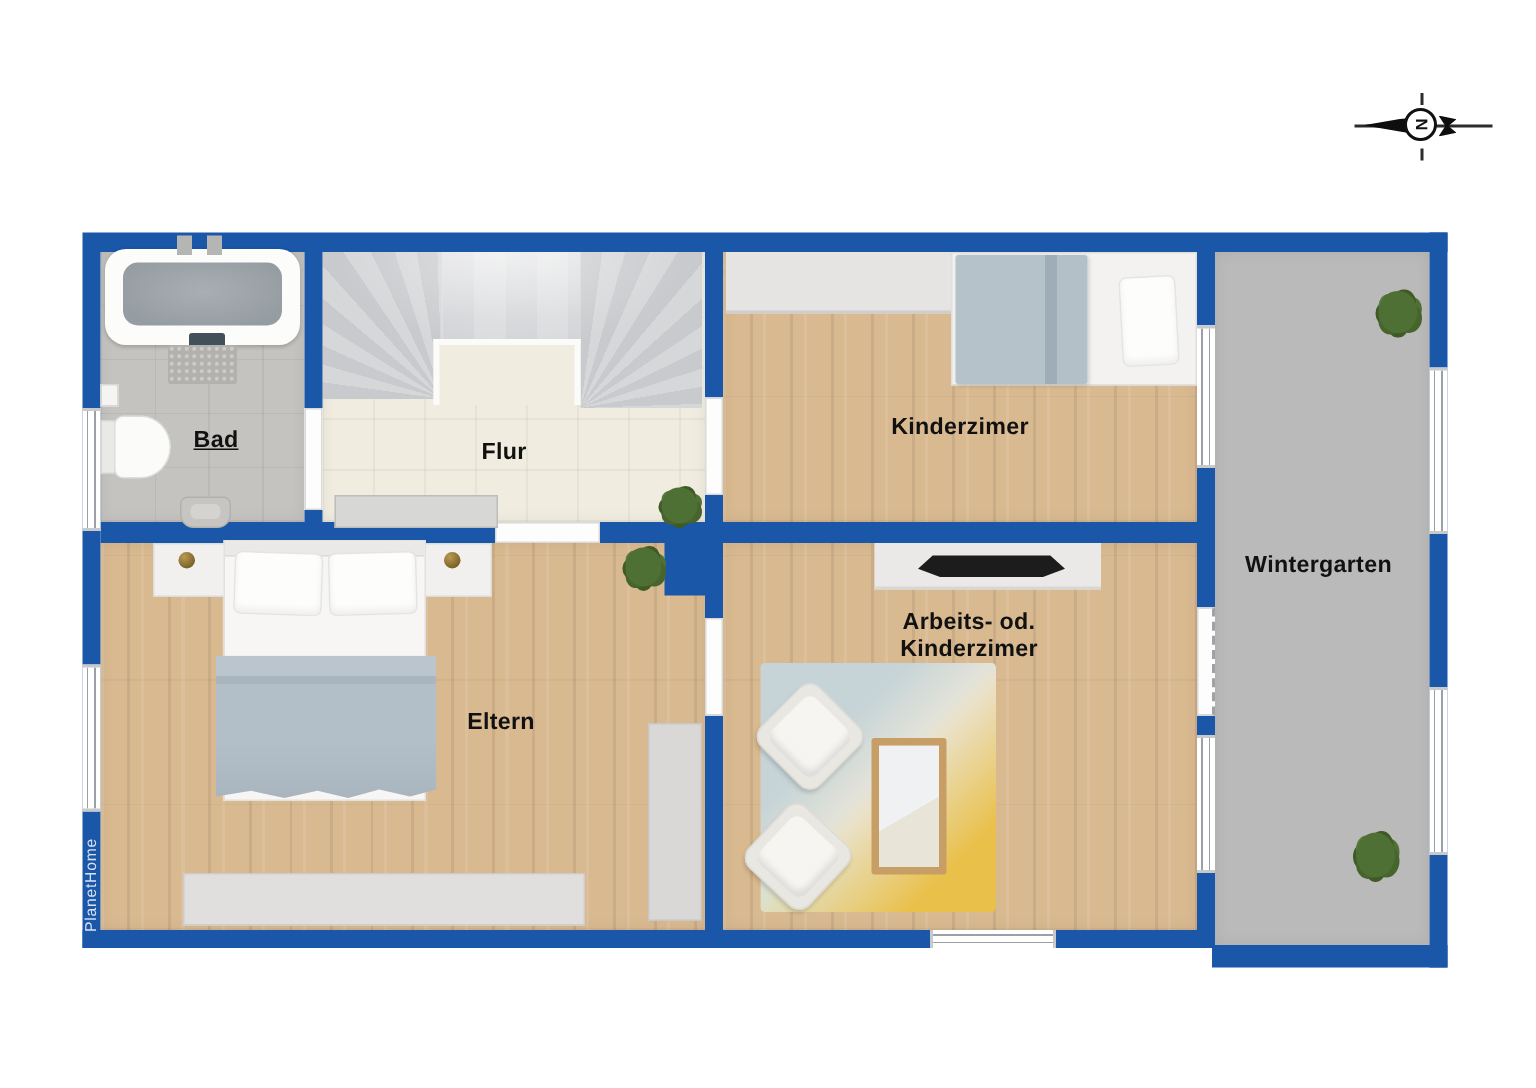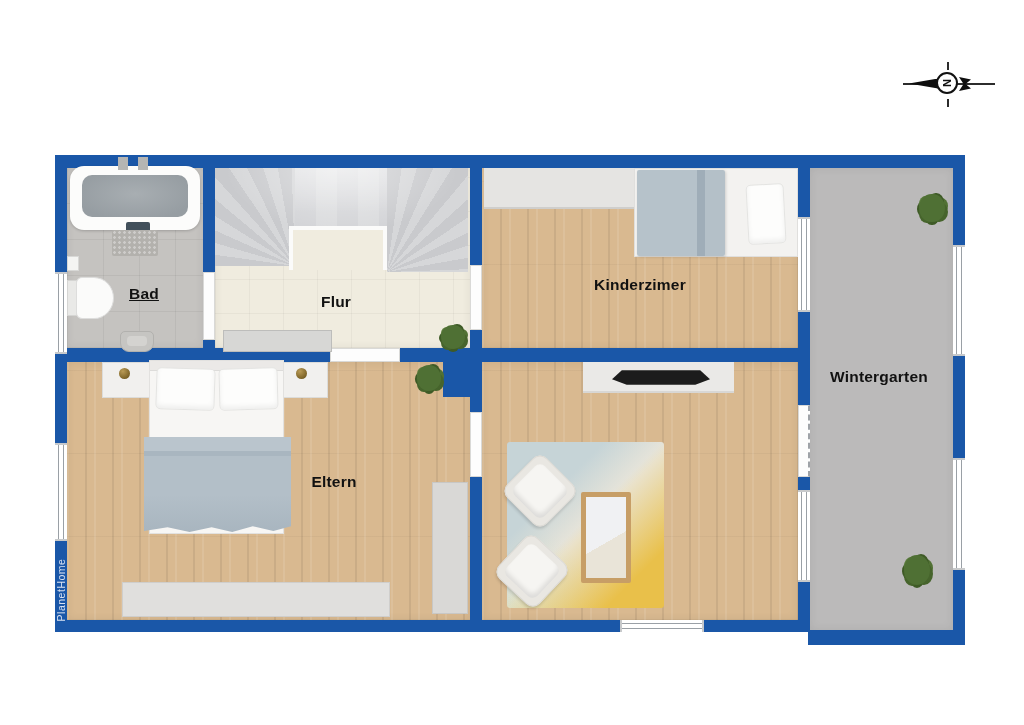--- a/index.html
+++ b/index.html
@@ -155,20 +155,24 @@
       var(--rug_base,#eae6da);"></div>
   <div class="furn" style="left:581px;top:492px;width:50px;height:91px;border:5px solid #c79e66;border-radius:2px;background:linear-gradient(150deg,#f0f1f3 0 55%,#e9e4d8 55%);"></div>
   <div class="chair" style="left:512px;top:463px;transform:rotate(45deg);"></div>
   <div class="chair" style="left:504px;top:543px;transform:rotate(43deg);"></div>
 
   <div class="room-label" style="left:144px;top:294px;text-decoration:underline;">Bad</div>
   <div class="room-label" style="left:336px;top:302px;">Flur</div>
   <div class="room-label" style="left:640px;top:285px;">Kinderzimer</div>
   <div class="room-label" style="left:879px;top:377px;">Wintergarten</div>
   <div class="room-label" style="left:334px;top:482px;">Eltern</div>
+  <div class="room-label" style="left:646px;top:424px;text-align:center;">
+    <div>Arbeits- od.</div>
+    <div>Kinderzimer</div>
+  </div>
 
   <div class="watermark" style="left:61px;top:590px;">PlanetHome</div>
 
   <div class="abs" style="left:903px;top:62px;width:92px;height:46px;">
     <div class="compass-line" style="left:0;top:21px;width:92px;height:1.5px;"></div>
     <div class="compass-line" style="left:44px;top:0;width:1.5px;height:8px;"></div>
     <div class="compass-line" style="left:44px;top:37px;width:1.5px;height:8px;"></div>
     <div class="abs" style="left:6px;top:16.5px;width:29px;height:10px;background:#0e0e0e;clip-path:polygon(0 50%,100% 0,100% 100%);"></div>
     <div class="abs" style="left:56px;top:15px;width:12px;height:14px;background:#0e0e0e;clip-path:polygon(0 0,100% 18%,55% 50%,100% 82%,0 100%,38% 50%);"></div>
     <div class="abs" style="left:33px;top:10px;width:22px;height:22px;background:#fff;border:2px solid #111;border-radius:50%;box-sizing:border-box;">

